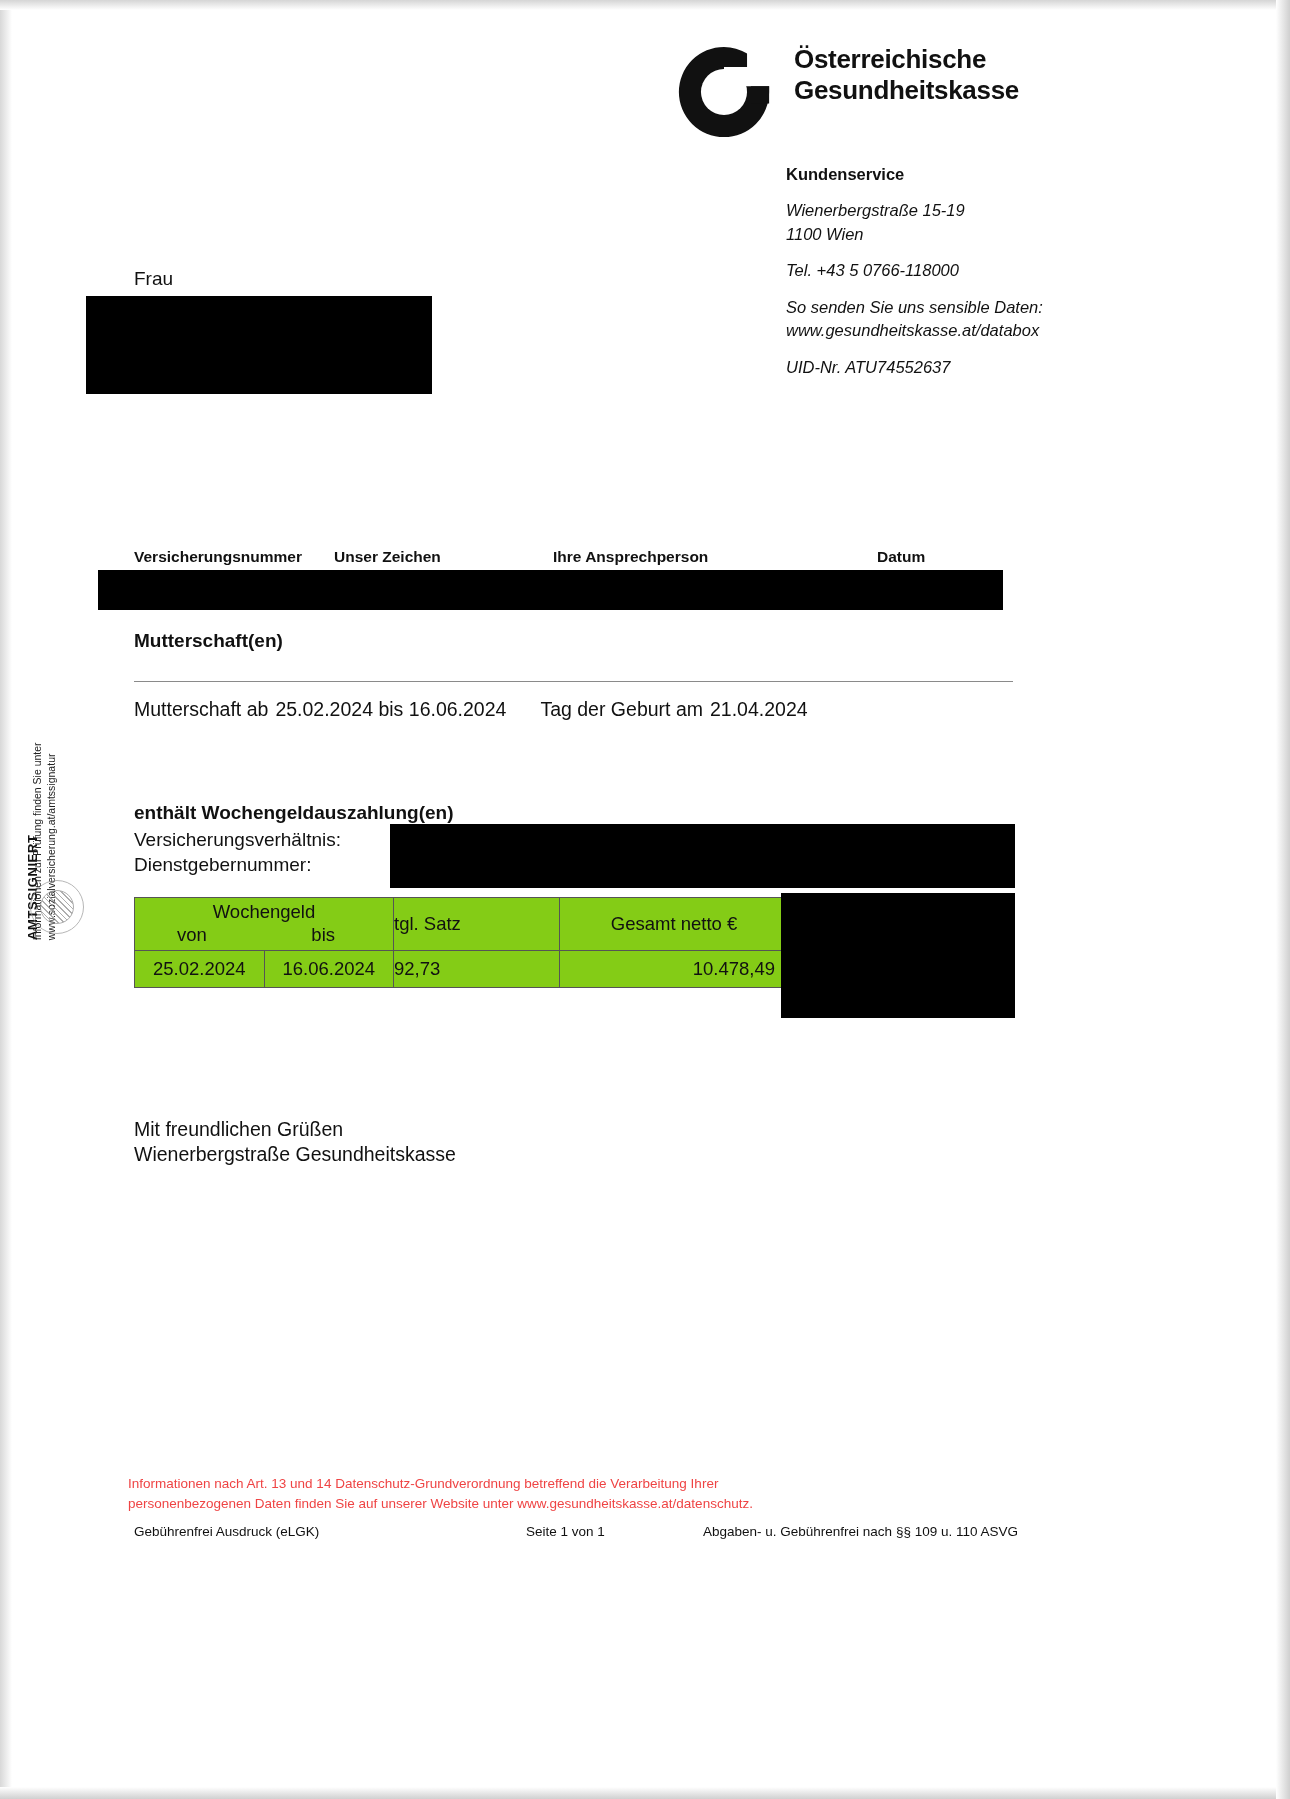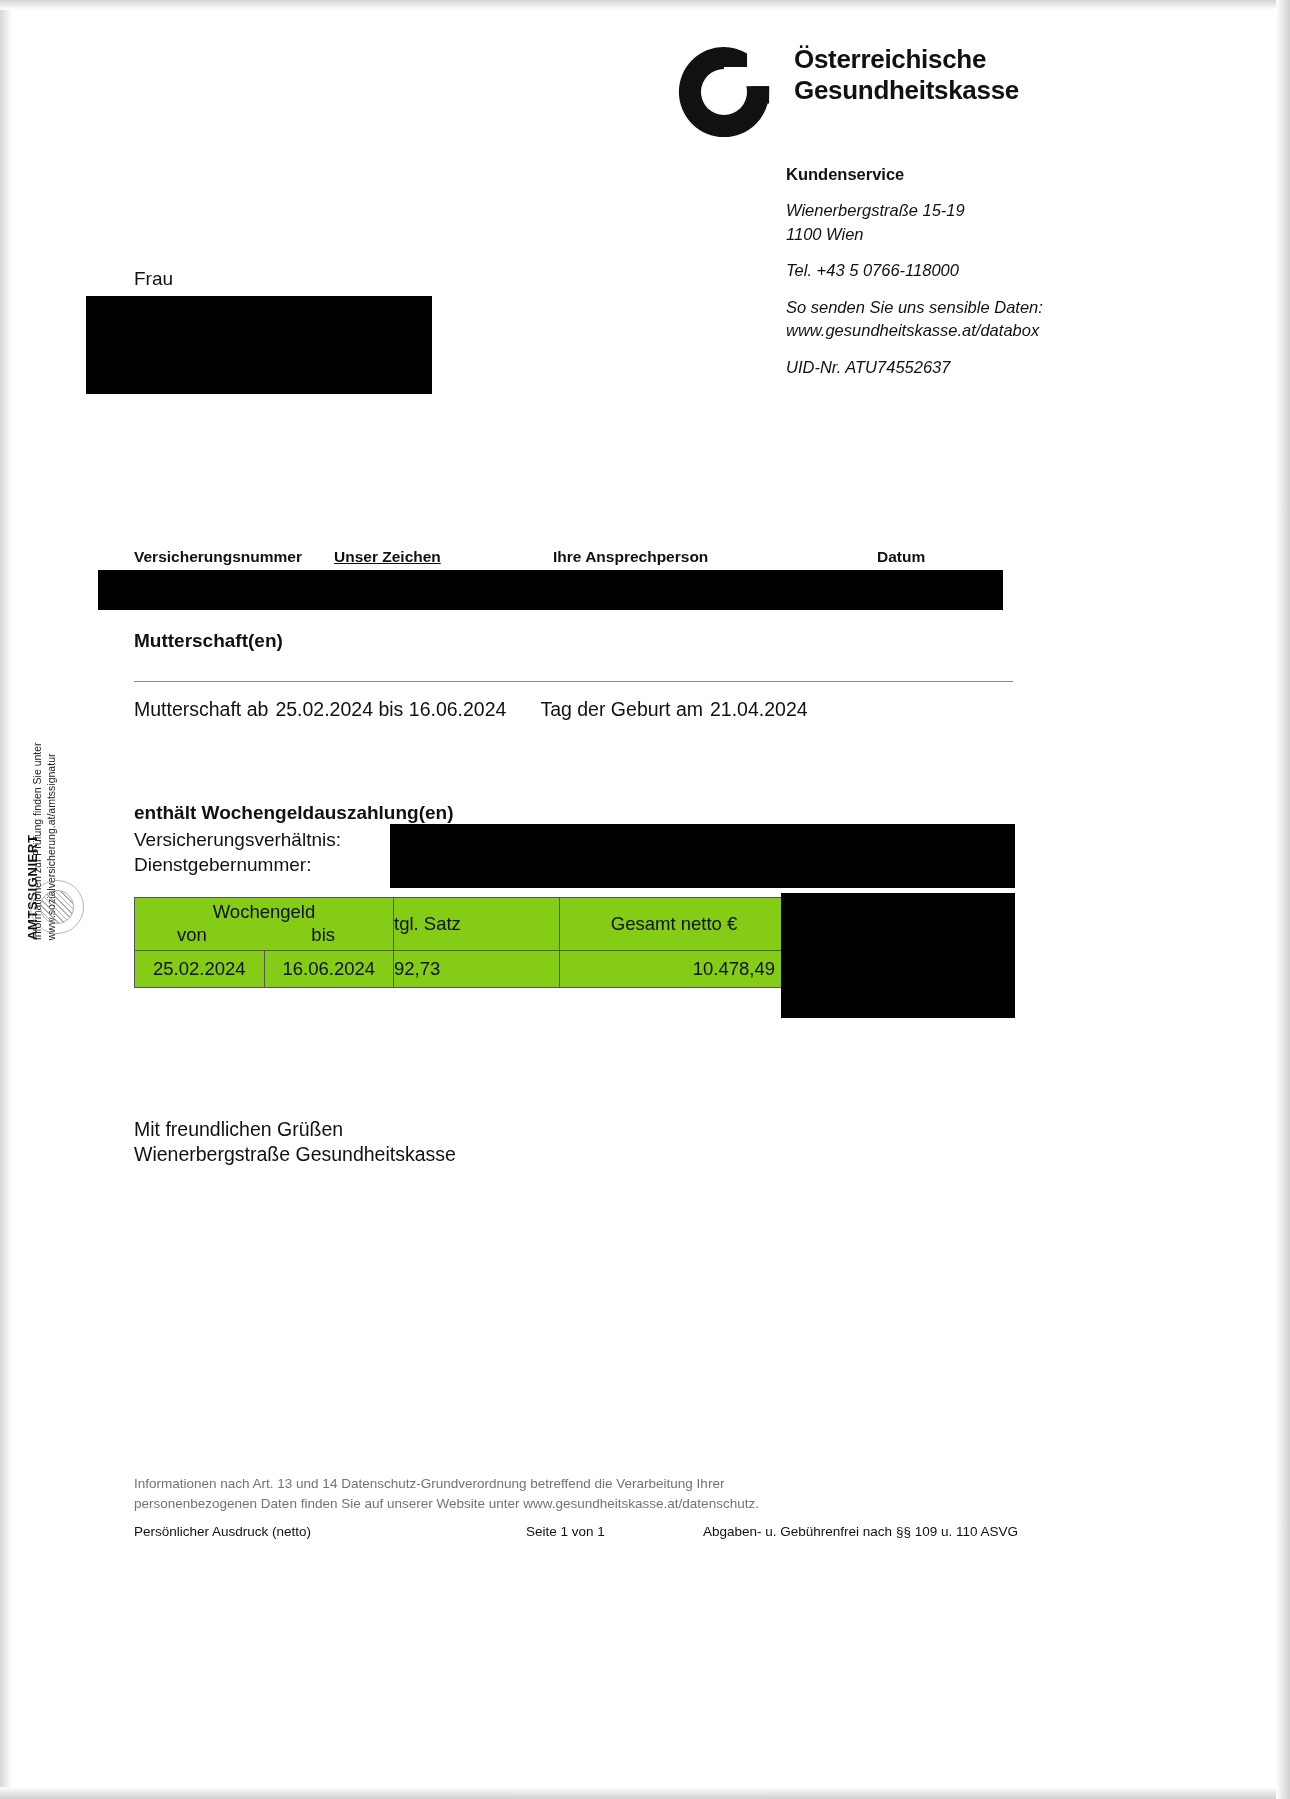--- a/index.html
+++ b/index.html
@@ -132,21 +132,21 @@
     font-size: 15.5px;
     font-weight: bold;
     color: #111;
   }
   #ref-header .rh {
     position: absolute;
     top: 0;
     white-space: nowrap;
   }
   #rh-versnr   { left: 0px; }
-  #rh-zeichen  { left: 200px; text-decoration: underline; }
+  #rh-zeichen  { left: 200px; }
   #rh-person   { left: 419px; }
   #rh-datum    { left: 743px; }
 
   #ref-redaction {
     position: absolute;
     left: 98px;
     top: 570px;
     width: 905px;
     height: 40px;
     background: #000;
@@ -341,25 +341,25 @@
     width: 32px; height: 32px;
     border: 1px solid #8f8f8f;
     border-radius: 50%;
     background:
       repeating-linear-gradient(45deg, #8f8f8f 0 1px, transparent 1px 4px);
   }
 
   
   #footer-privacy {
     position: absolute;
-    left: 134px;
+    left: 128px;
     top: 1474px;
     font-size: 13.5px;
     line-height: 1.46;
-    color: #737373;
+    color: #ef4444;
     width: 800px;
   }
   #footer-meta {
     position: absolute;
     left: 134px;
     top: 1524px;
     width: 880px;
     height: 20px;
     font-size: 13.5px;
     color: #111;
@@ -471,18 +471,18 @@
   </div>
   <div id="sig-seal">
     <div class="seal-inner"></div>
   </div>
 
   <div id="footer-privacy">
     <div>Informationen nach Art. 13 und 14 Datenschutz-Grundverordnung betreffend die Verarbeitung Ihrer</div>
     <div>personenbezogenen Daten finden Sie auf unserer Website unter www.gesundheitskasse.at/datenschutz.</div>
   </div>
   <div id="footer-meta">
-    <span class="fm" id="fm-left">Persönlicher Ausdruck (netto)</span>
+    <span class="fm" id="fm-left">Gebührenfrei Ausdruck (eLGK)</span>
     <span class="fm" id="fm-center">Seite 1 von 1</span>
     <span class="fm" id="fm-right">Abgaben- u. Gebührenfrei nach §§ 109 u. 110 ASVG</span>
   </div>
 
 </div>
 
 </body></html>

